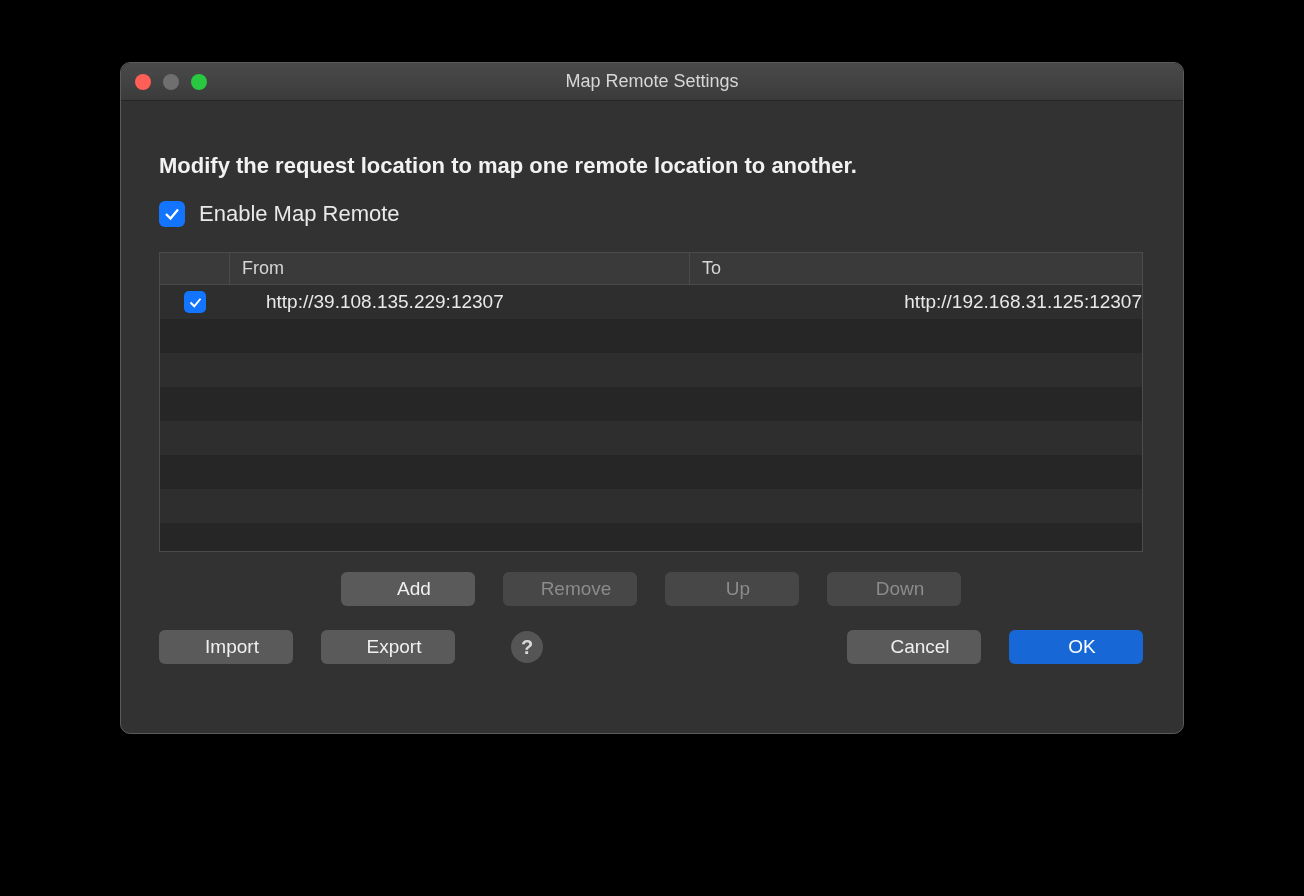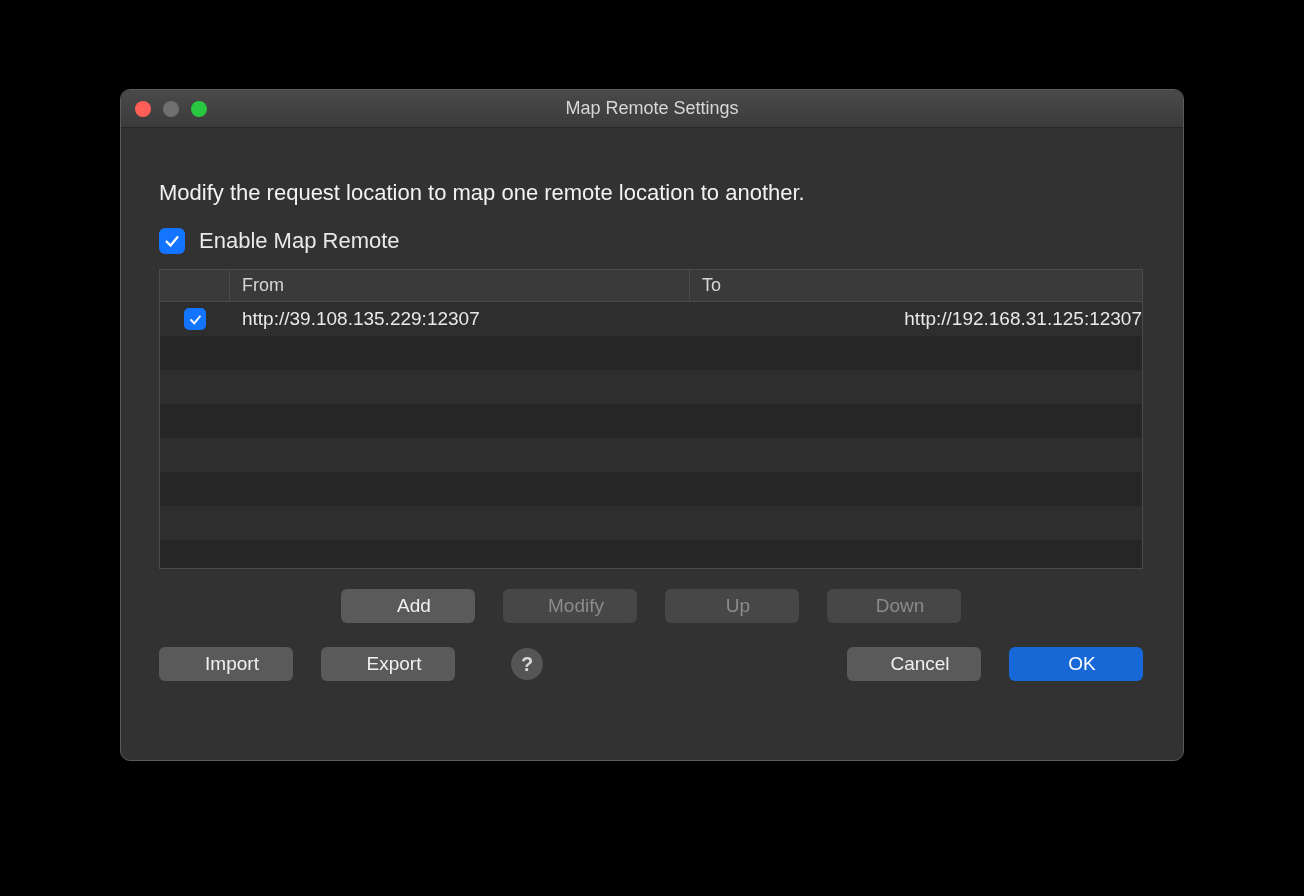--- a/index.html
+++ b/index.html
@@ -9,21 +9,21 @@
     font-family: -apple-system, "Helvetica Neue", Arial, sans-serif;
     color: #e9e9e9;
     font-size: 20px;
     overflow: hidden;
   }
 
   
   .window {
     position: absolute;
     left: 120px;
-    top: 89px;
+    top: 62px;
     width: 1064px;
     height: 672px;
     background: #323232;
     border: 1px solid #5a5a5a;
     border-radius: 10px;
     box-shadow: 0 30px 70px rgba(0,0,0,.7);
     display: flex;
     flex-direction: column;
   }
 
@@ -46,23 +46,23 @@
   .t-yel   { background:#6f6f6f; }
   .t-grn   { background:#28c840; }
   .titlebar-title {
     position:absolute; left:0; right:0; text-align:center;
     font-size:18px; color:#d7d7d7; pointer-events:none;
   }
 
   
   .content { padding: 52px 40px 30px 38px; flex:1; display:flex; flex-direction:column; }
 
-  .desc { font-size:22px; color:#f2f2f2; margin-bottom:22px; }
-
-  .chk-row { display:flex; align-items:center; gap:14px; margin-bottom:15px; font-size:22px; }
+  .desc { font-size:22px; color:#f2f2f2; margin-bottom:22px;font-weight:bold; }
+
+  .chk-row { display:flex; align-items:center; gap:14px; margin-bottom:25px; font-size:22px; }
 
   .checkbox {
     width:26px; height:26px; border-radius:6px; background:#1375ff;
     display:flex; align-items:center; justify-content:center;
     cursor:pointer;
   }
   .checkbox svg { width:18px; height:18px; stroke:#fff; stroke-width:3; fill:none; }
 
   
   .table-wrap {
@@ -73,21 +73,21 @@
   .th { display:flex; align-items:center; padding-left:12px; color:#d6d6d6; font-size:18px; }
   .th.enabled { width:70px; border-right:1px solid #4b4b4b; }
   .th.from    { width:460px; border-right:1px solid #4b4b4b; }
   .th.to      { flex:1; }
 
   .tbody { }
   .row { display:flex; height:34px; align-items:center; font-size:19px; }
   .row .cell-enabled { width:70px; display:flex; justify-content:center; }
   .row .cell-from    { width:460px; padding-left:12px; }
   .row .cell-to      { flex:1; padding-left:12px;text-align:right; }
-  .row.odd  { background:#2e2e2e; }
+  .row.odd  { background:#2e2e2e;gap:24px; }
   .row.even { background:#262626; }
 
   .row-check {
     width:22px; height:22px; border-radius:5px; background:#1375ff;
     display:flex; align-items:center; justify-content:center; cursor:pointer;
   }
   .row-check svg { width:15px; height:15px; stroke:#fff; stroke-width:3; fill:none; }
 
   
   .mid-buttons { display:flex; justify-content:center; gap:28px; margin-top:20px; }
@@ -189,21 +189,21 @@
           <div class="row even">
             <div class="cell-enabled"></div>
             <div class="cell-from"></div>
             <div class="cell-to"></div>
           </div>
         </div>
     </div>
 
     <div class="mid-buttons">
       <button class="btn">Add</button>
-      <button class="btn disabled">Modify</button>
+      <button class="btn disabled">Remove</button>
       <button class="btn disabled">Up</button>
       <button class="btn disabled">Down</button>
     </div>
 
     <div class="footer">
       <div class="left-buttons">
         <button class="btn">Import</button>
         <button class="btn">Export</button>
         <div class="help">?</div>
       </div>

